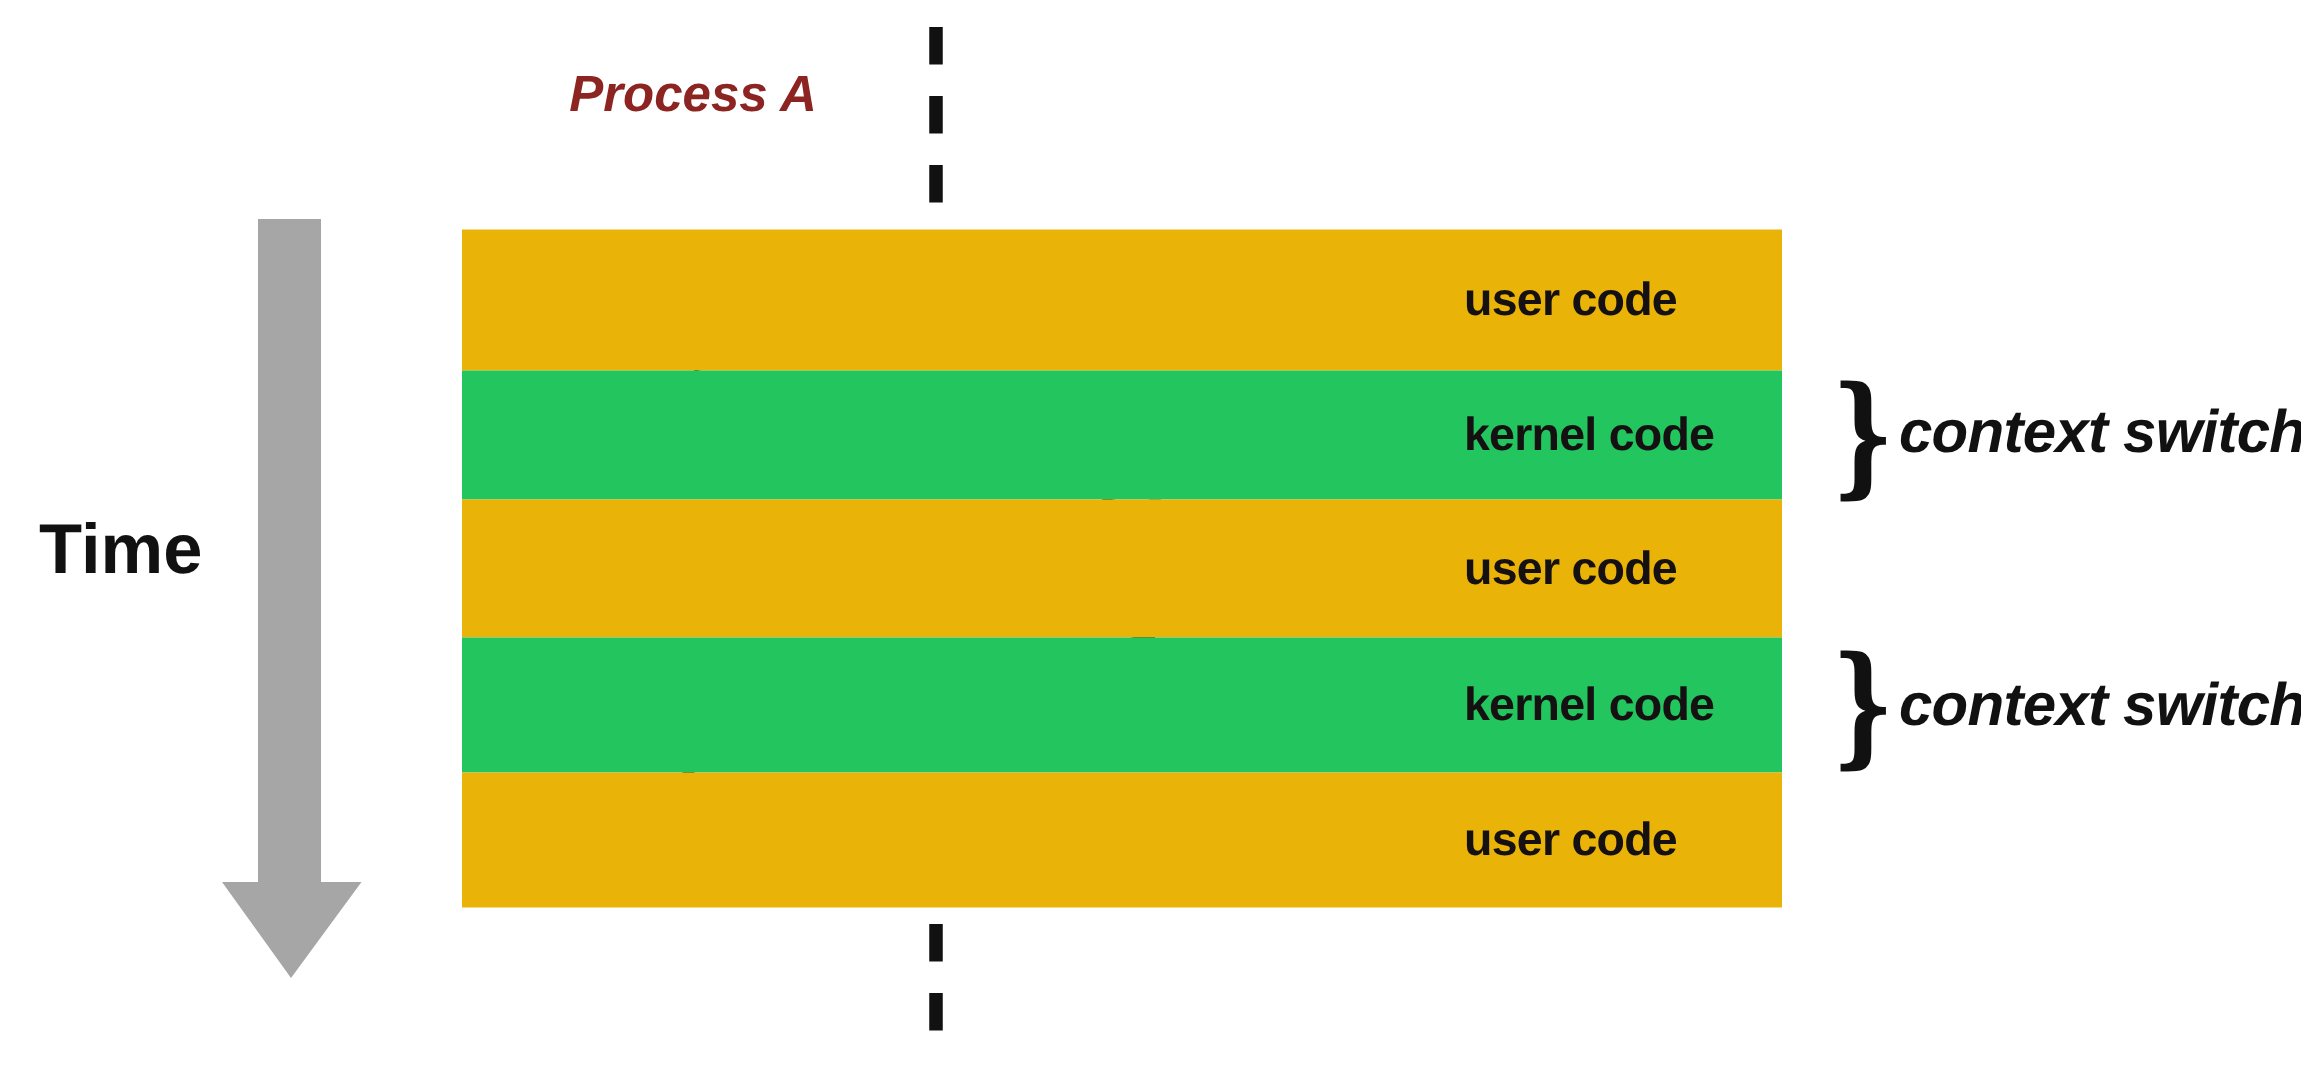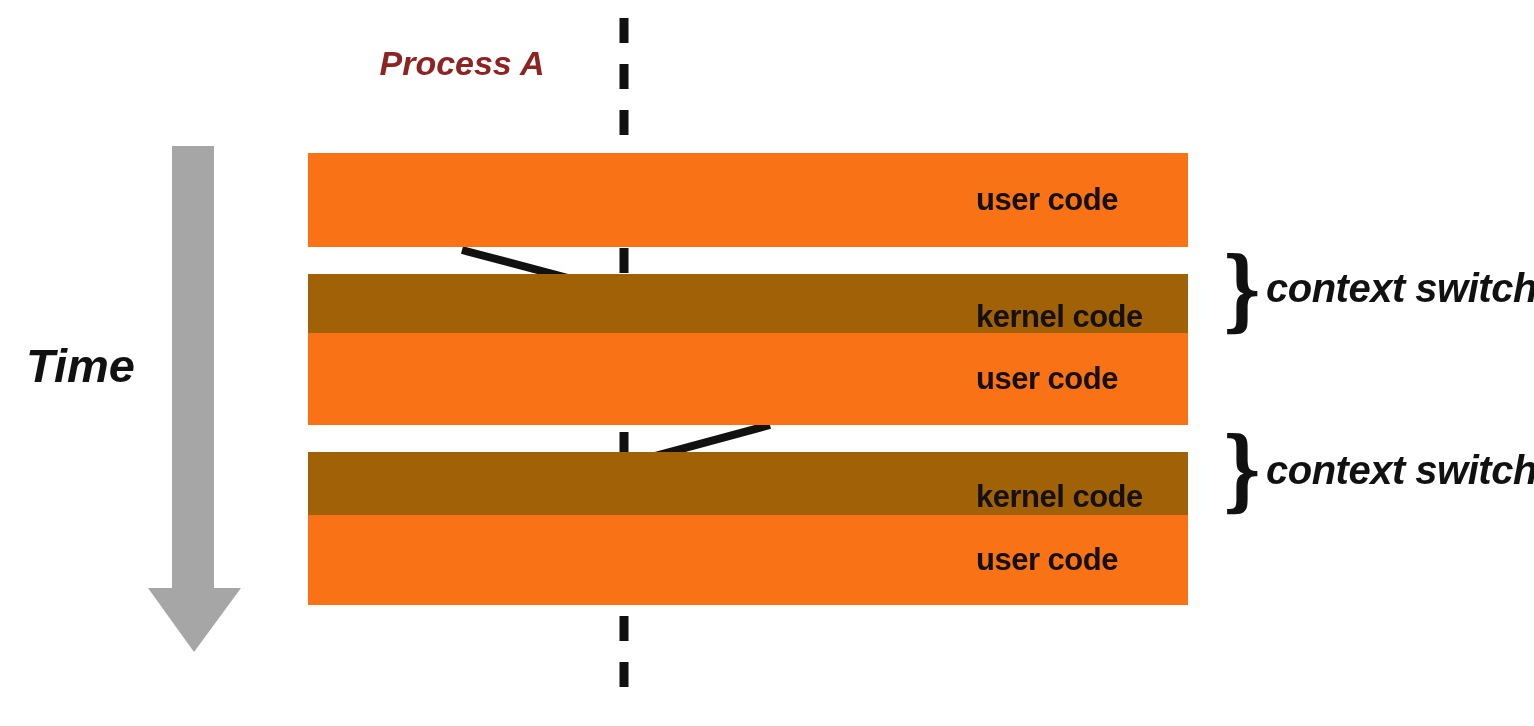--- a/index.html
+++ b/index.html
@@ -36,30 +36,29 @@
   
   #time-label {
     position: absolute;
     left: 8px;
     top: 338px;
     width: 145px;
     text-align: center;
     font-size: 47px;
     font-weight: bold;
     color: #111111;
-    font-style: italic;
   }
   
   .band {
     position: absolute;
     left: 308px;
     width: 880px;
   }
-  .band.user   { background: #f97316; }
-  .band.kernel { background: #a16207; margin-top: 27px; }
+  .band.user   { background: #eab308; }
+  .band.kernel { background: #22c55e; }
   #band-1 { top: 153px; height: 94px; }
   #band-2 { top: 247px; height: 86px; }
   #band-3 { top: 333px; height: 92px; }
   #band-4 { top: 425px; height: 90px; }
   #band-5 { top: 515px; height: 90px; }
   .band-label {
     position: absolute;
     left: 668px;
     top: 0; bottom: 0;
     display: flex;

